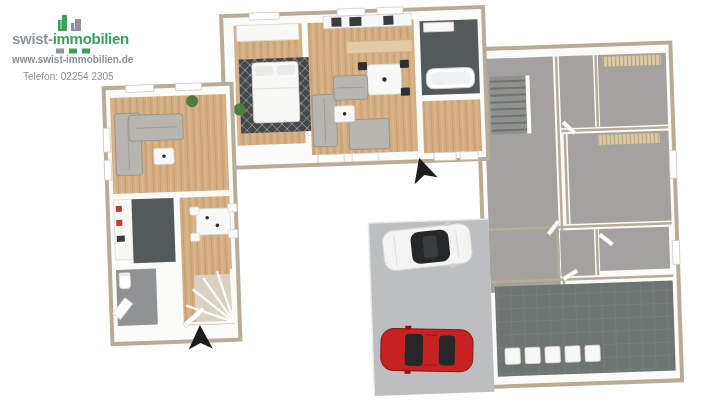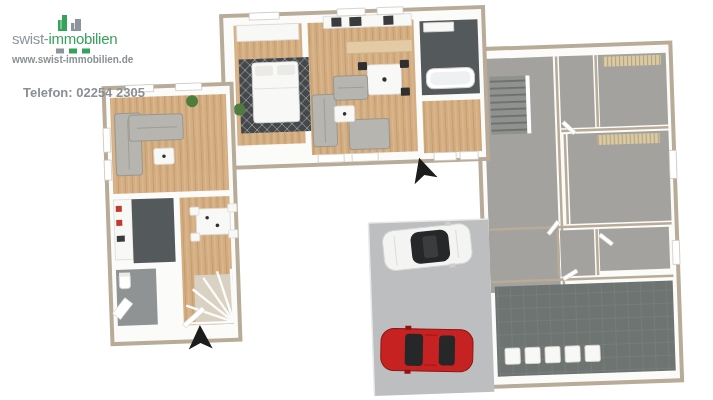--- a/index.html
+++ b/index.html
@@ -4,26 +4,26 @@
 <style>
   html,body{margin:0;padding:0;background:#ffffff;}
   .canvas{
     position:relative;width:713px;height:400px;overflow:hidden;background:#ffffff;
     font-family:"Liberation Sans", sans-serif;
   }
   
   .brand{position:absolute;left:12px;top:12px;width:190px;}
   .logo{position:relative;padding-top:19px;}
   .logo-mark{position:absolute;left:44px;top:0;}
-  .logo-text{font-size:15px;font-weight:400;letter-spacing:-0.3px;line-height:15px;}
+  .logo-text{font-size:15px;font-weight:700;letter-spacing:-0.3px;line-height:15px;}
   .logo-part1{color:var(--logo_gray);}
   .logo-part2{color:var(--logo_green);}
   .logo-squares{display:block;margin-left:44px;margin-top:2px;}
   .website{font-size:10px;font-weight:600;color:var(--text_gray);}
-  .phone{margin-top:20px;padding-left:11px;font-size:13px;font-weight:700;color:var(--text_gray);}
+  .phone{margin-top:6px;padding-left:11px;font-size:10px;font-weight:400;color:var(--text_gray);}
   
   .cap{fill:var(--wall_cap);}
   .capline{fill:var(--wall_cap);}
   .face{fill:var(--wall_face);}
   .woodbase{fill:var(--wood_floor);}
   .darktile{fill:var(--dark_tile);}
   .grayfloor{fill:var(--gray_floor);}
   .wcgray{fill:var(--wc_gray);}
   .utilbase{fill:var(--utility_tile);}
   .gridline{stroke:var(--utility_grid);}

